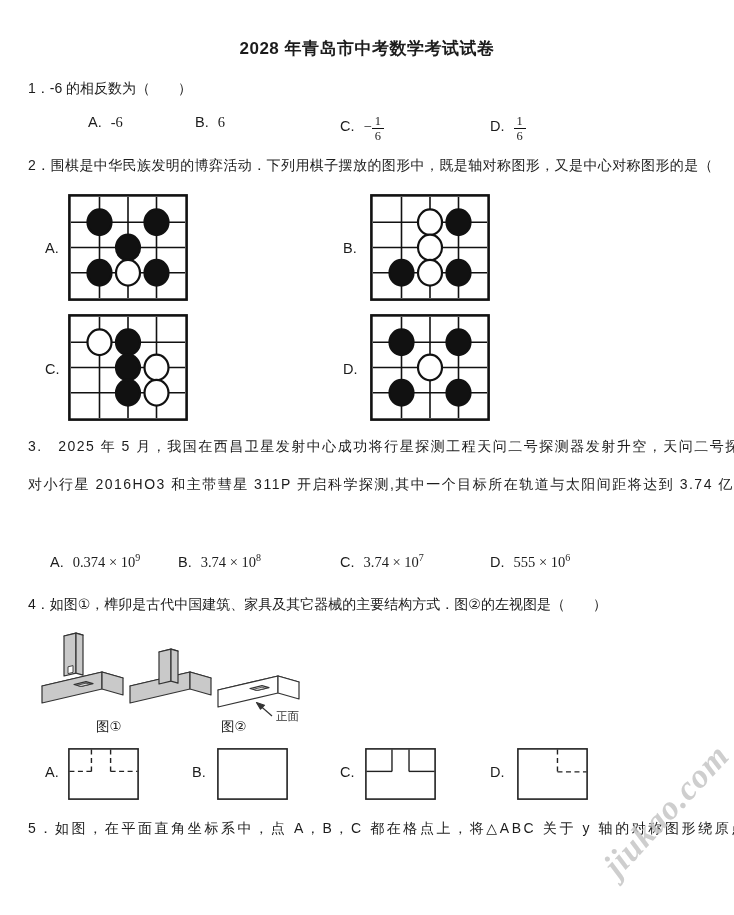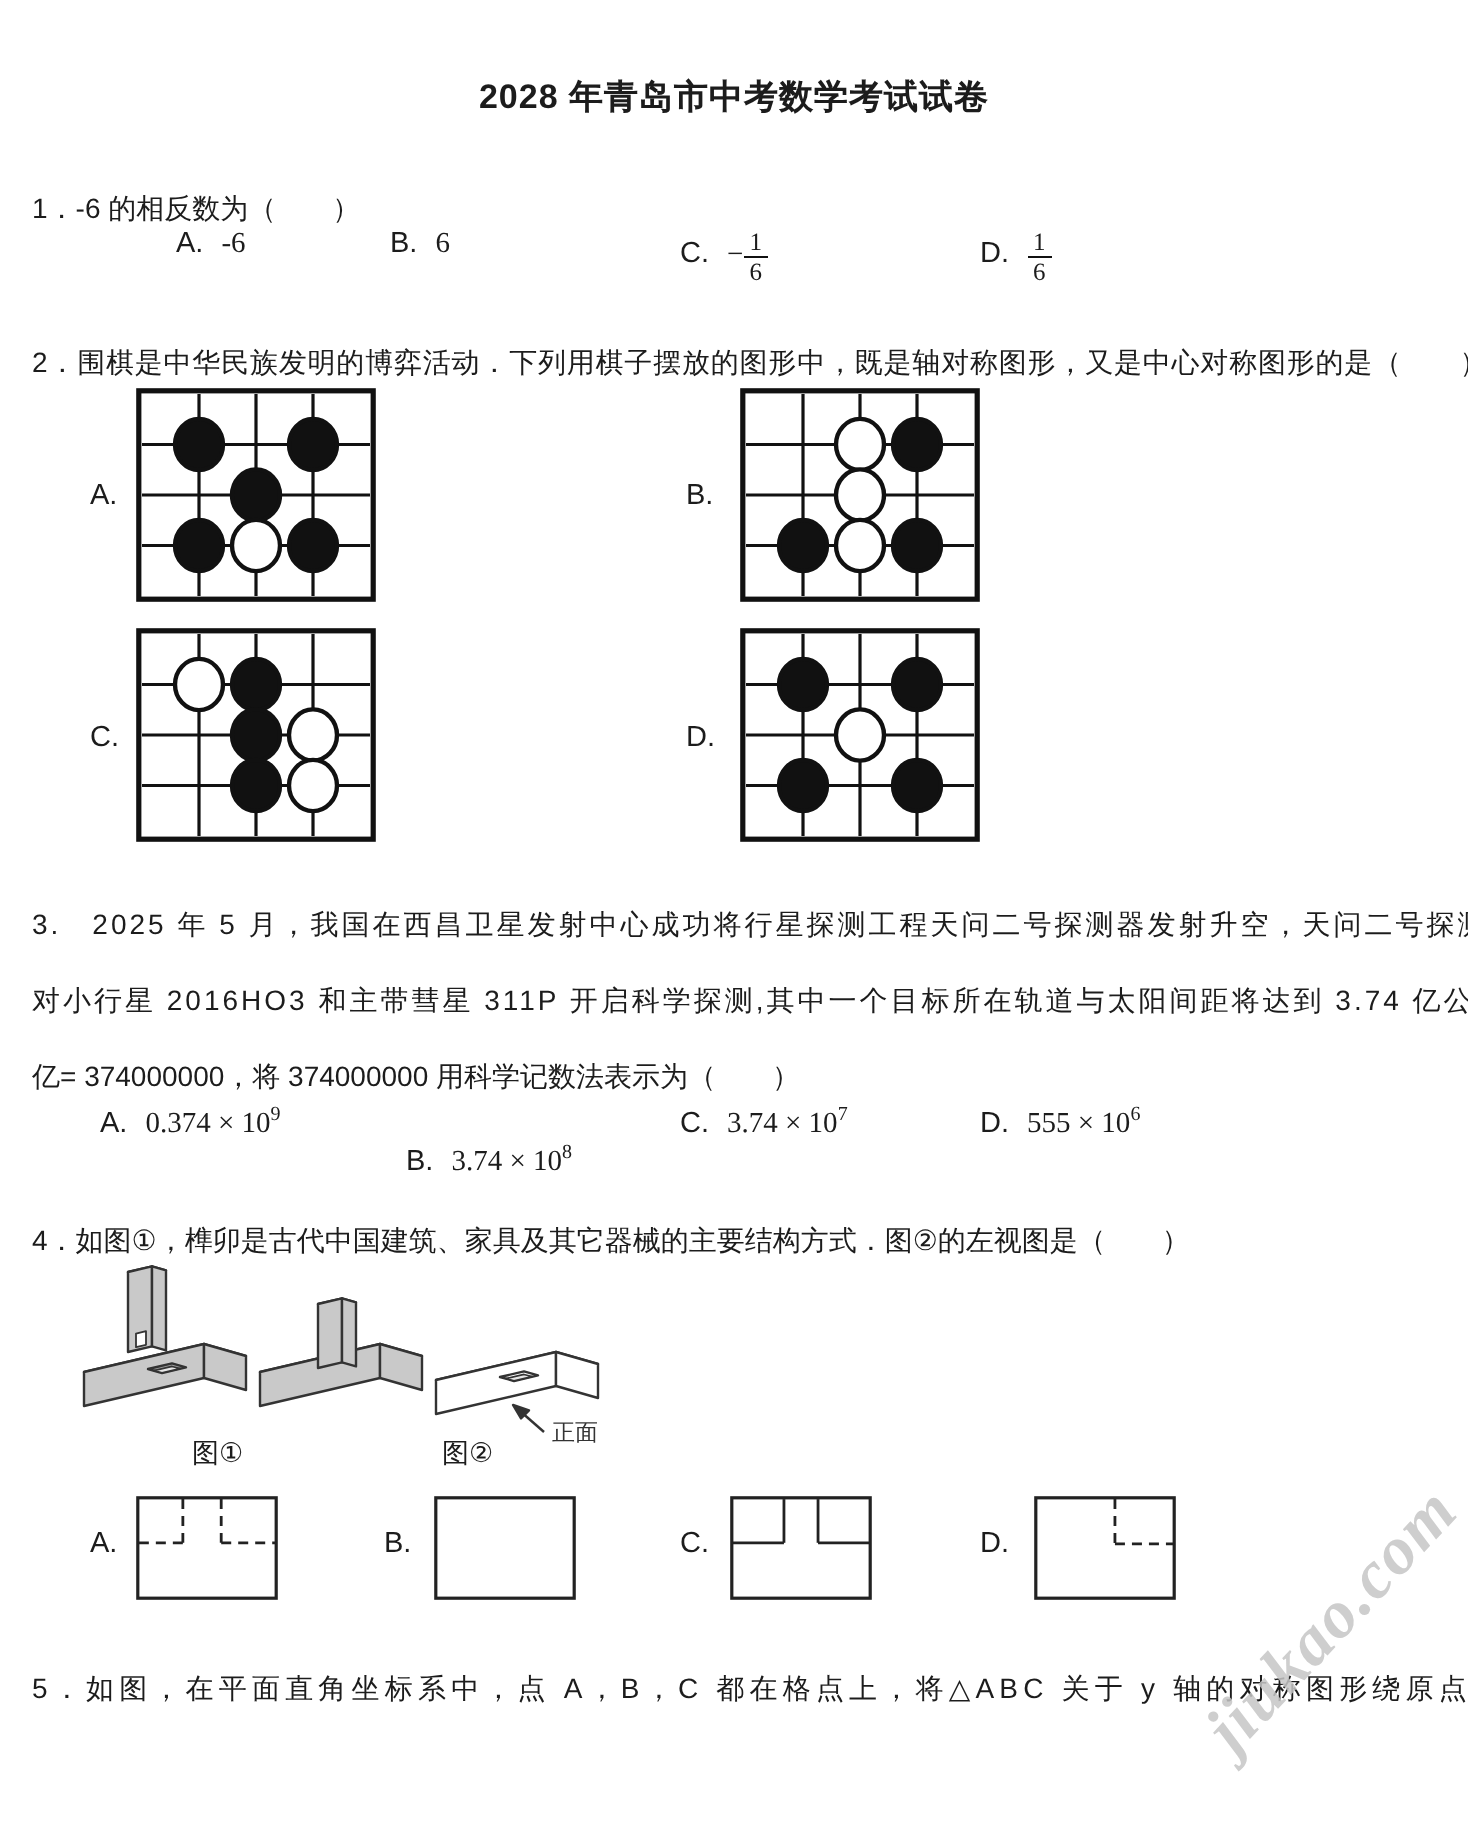--- a/index.html
+++ b/index.html
@@ -1,20 +1,20 @@
 <!DOCTYPE html>
 <html><head>
 <meta charset="utf-8">
 <style>
   html,body{margin:0;padding:0;background:#ffffff;}
   #page{position:relative;width:734px;height:915px;background:#fff;overflow:hidden;
         font-family:"Liberation Sans","DejaVu Sans",sans-serif;color:#1c1c1c;}
   .title{position:absolute;top:37px;left:0;width:100%;text-align:center;
          font-size:17px;font-weight:bold;letter-spacing:.5px;}
-  .qtext{position:absolute;left:16px;font-size:14px;white-space:nowrap;margin-top:16px;}
+  .qtext{position:absolute;left:28px;font-size:14px;white-space:nowrap;}
   .ls1{letter-spacing:1.5px;}
   .ls2{letter-spacing:2.6px;}
   .opt{position:absolute;font-size:14.5px;white-space:nowrap;
        font-family:"Liberation Serif","DejaVu Serif",serif;}
   .opt .lab{margin-right:9px;font-family:"Liberation Sans","DejaVu Sans",sans-serif;}
   sup{font-size:10px;}
   .frac{display:inline-block;vertical-align:-9px;text-align:center;font-size:12.5px;
         line-height:1.15;font-family:"Liberation Serif","DejaVu Serif",serif;}
   .frac .fn{display:block;padding:0 3px;border-bottom:1.3px solid #111;}
   .frac .fd{display:block;}
@@ -108,25 +108,24 @@
       <line x1="3" y1="78.75" x2="117" y2="78.75" stroke="#111" stroke-width="1.6"></line>
       <ellipse cx="31.5" cy="28.25" rx="12" ry="12.8" fill="#111" stroke="#111" stroke-width="2.2"></ellipse>
       <ellipse cx="88.5" cy="28.25" rx="12" ry="12.8" fill="#111" stroke="#111" stroke-width="2.2"></ellipse>
       <ellipse cx="60" cy="53.5" rx="12" ry="12.8" fill="#fff" stroke="#111" stroke-width="2.2"></ellipse>
       <ellipse cx="31.5" cy="78.75" rx="12" ry="12.8" fill="#111" stroke="#111" stroke-width="2.2"></ellipse>
       <ellipse cx="88.5" cy="78.75" rx="12" ry="12.8" fill="#111" stroke="#111" stroke-width="2.2"></ellipse>
     </svg>
 
   <div class="qtext ls1" style="top:438px;">3.　2025 年 5 月，我国在西昌卫星发射中心成功将行星探测工程天问二号探测器发射升空，天问二号探测器将</div>
   <div class="qtext ls1" style="top:476px;">对小行星 2016HO3 和主带彗星 311P 开启科学探测,其中一个目标所在轨道与太阳间距将达到 3.74 亿公里.3.74</div>
-  <div class="qtext" style="top:514px;">亿= 374000000，将 374000000 用科学记数法表示为（　　）</div>
   <div class="opt" style="left:50px;top:552px;">
     <span class="lab">A.</span><span><span>0.374 × 10</span><sup>9</sup></span>
   </div>
-  <div class="opt" style="left:203px;top:552px;margin-top:19px;">
+  <div class="opt" style="left:178px;top:552px;">
     <span class="lab">B.</span><span><span>3.74 × 10</span><sup>8</sup></span>
   </div>
   <div class="opt" style="left:340px;top:552px;">
     <span class="lab">C.</span><span><span>3.74 × 10</span><sup>7</sup></span>
   </div>
   <div class="opt" style="left:490px;top:552px;">
     <span class="lab">D.</span><span><span>555 × 10</span><sup>6</sup></span>
   </div>
 
   <div class="qtext" style="top:596px;">4．如图①，榫卯是古代中国建筑、家具及其它器械的主要结构方式．图②的左视图是（　　）</div>

